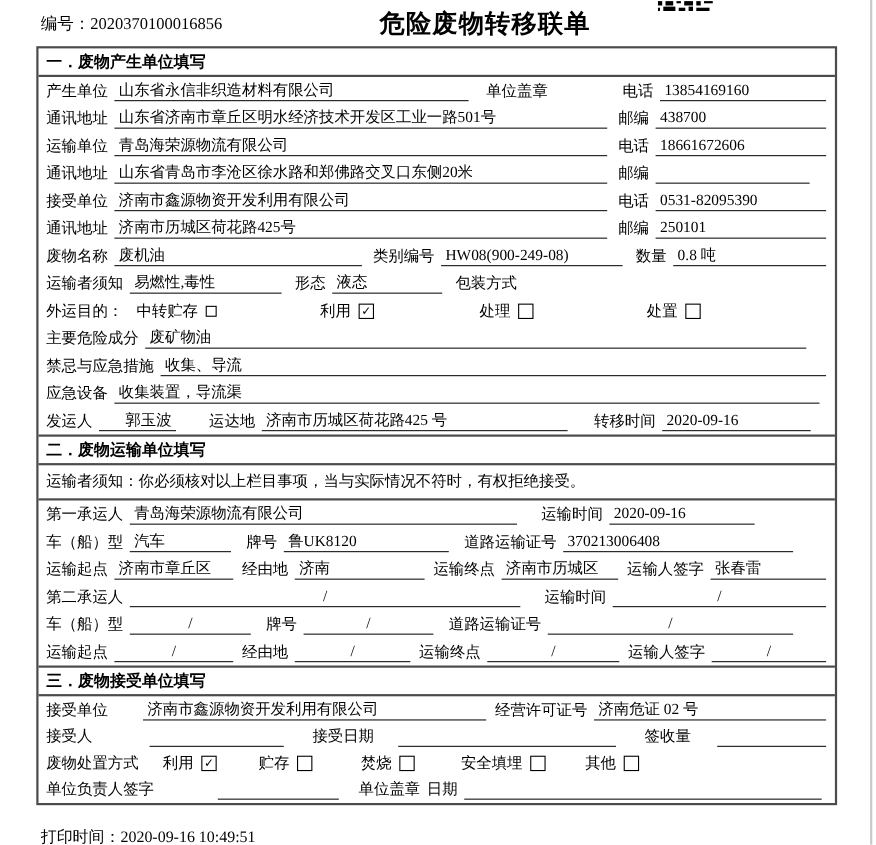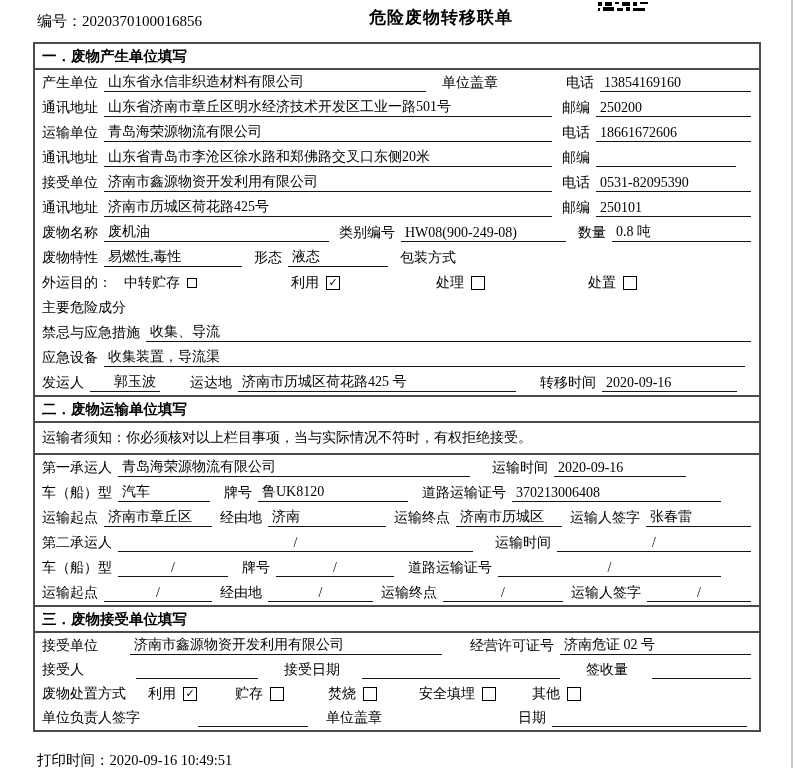--- a/index.html
+++ b/index.html
@@ -10,21 +10,21 @@
   html,body{margin:0;padding:0;}
   body{
     width:796px;height:768px;position:relative;background:#ffffff;
     font-family:"Liberation Serif","DejaVu Serif",serif;
     color:var(--txt);font-size:14px;overflow:hidden;
   }
   .hdr-serial{position:absolute;left:37px;top:12px;font-size:15px;white-space:nowrap;}
   .hdr-title{
     position:absolute;left:0;right:0;top:6px;text-align:center;padding-left:86px;
     font-family:"Liberation Sans","DejaVu Sans",sans-serif;
-    font-weight:bold;font-size:17px;letter-spacing:1px;
+    font-weight:bold;font-size:23px;letter-spacing:1px;
   }
   .qr{position:absolute;left:598px;top:0;width:54px;height:10px;}
   .page-edge{position:absolute;right:3px;top:0;bottom:0;width:2px;background:#c9c9c9;}
 
   .tbl{
     position:absolute;left:33px;top:42px;width:724px;
     border:2px solid var(--bd);background:#fff;
   }
   .sec-title{
     height:24px;display:flex;align-items:center;padding-left:7px;
@@ -96,21 +96,21 @@
     <span class="val" style="width:322px">山东省永信非织造材料有限公司</span>
     <span class="lbl" style="margin-left:16px">单位盖章</span>
     <span class="lbl" style="margin-left:62px">电话</span>
     <span class="val fill">13854169160</span>
   </div>
 
   <div class="row h25">
     <span class="lbl">通讯地址</span>
     <span class="val" style="width:448px">山东省济南市章丘区明水经济技术开发区工业一路501号</span>
     <span class="lbl" style="margin-left:10px">邮编</span>
-    <span class="val fill">250200</span>
+    <span class="val fill">438700</span>
   </div>
 
   <div class="row h25">
     <span class="lbl">运输单位</span>
     <span class="val" style="width:448px">青岛海荣源物流有限公司</span>
     <span class="lbl" style="margin-left:10px">电话</span>
     <span class="val fill">18661672606</span>
   </div>
 
   <div class="row h25">
@@ -138,21 +138,21 @@
   <div class="row h25">
     <span class="lbl">废物名称</span>
     <span class="val" style="width:225px">废机油</span>
     <span class="lbl" style="margin-left:10px">类别编号</span>
     <span class="val" style="width:165px">HW08(900-249-08)</span>
     <span class="lbl" style="margin-left:12px">数量</span>
     <span class="val fill">0.8 吨</span>
   </div>
 
   <div class="row h25">
-    <span class="lbl">废物特性</span>
+    <span class="lbl">运输者须知</span>
     <span class="val" style="width:138px">易燃性,毒性</span>
     <span class="lbl" style="margin-left:12px">形态</span>
     <span class="val" style="width:100px">液态</span>
     <span class="lbl" style="margin-left:12px">包装方式</span>
   </div>
 
   <div class="row h25">
     <span class="lbl">外运目的：</span>
     <span class="opt" style="margin-left:6px">
       <span>中转贮存</span>
@@ -167,20 +167,21 @@
       <span class="cbx"></span>
     </span>
     <span class="opt" style="margin-left:103px">
       <span>处置</span>
       <span class="cbx"></span>
     </span>
   </div>
 
   <div class="row h25">
     <span class="lbl">主要危险成分</span>
+    <span class="val fill" style="margin-right:18px">废矿物油</span>
   </div>
 
   <div class="row h25">
     <span class="lbl">禁忌与应急措施</span>
     <span class="val fill">收集、导流</span>
   </div>
 
   <div class="row h25">
     <span class="lbl">应急设备</span>
     <span class="val fill" style="margin-right:6px">收集装置，导流渠</span>
@@ -252,21 +253,21 @@
     <span class="val" style="width:120px;text-align:center">/</span>
     <span class="lbl" style="margin-left:8px">运输人签字</span>
     <span class="val fill" style="text-align:center">/</span>
   </div>
 
   <div class="sec-title bt">三．废物接受单位填写</div>
 
   <div class="row h25">
     <span class="lbl">接受单位</span>
     <span class="val" style="width:312px;margin-left:26px">济南市鑫源物资开发利用有限公司</span>
-    <span class="lbl" style="margin-left:28px">经营许可证号</span>
+    <span class="lbl" style="margin-left:8px">经营许可证号</span>
     <span class="val fill">济南危证 02 号</span>
   </div>
 
   <div class="row h24">
     <span class="lbl">接受人</span>
     <span class="val" style="width:122px;margin-left:46px"></span>
     <span class="lbl" style="margin-left:26px">接受日期</span>
     <span class="val" style="width:198px;margin-left:16px"></span>
     <span class="lbl" style="margin-left:26px">签收量</span>
     <span class="val fill" style="margin-left:18px"></span>
@@ -293,21 +294,21 @@
     <span class="opt" style="margin-left:36px">
       <span>其他</span>
       <span class="cbx"></span>
     </span>
   </div>
 
   <div class="row h24">
     <span class="lbl">单位负责人签字</span>
     <span class="val" style="width:110px;margin-left:52px"></span>
     <span class="lbl" style="margin-left:18px">单位盖章</span>
-    <span class="lbl" style="margin-left:130px">日期</span>
+    <span class="lbl" style="">日期</span>
     <span class="val fill" style="margin-right:4px"></span>
   </div>
 
 </div>
 
 <div class="footer-print">
   <span>打印时间：</span><span>2020-09-16 10:49:51</span>
 </div>
 
 </body></html>

